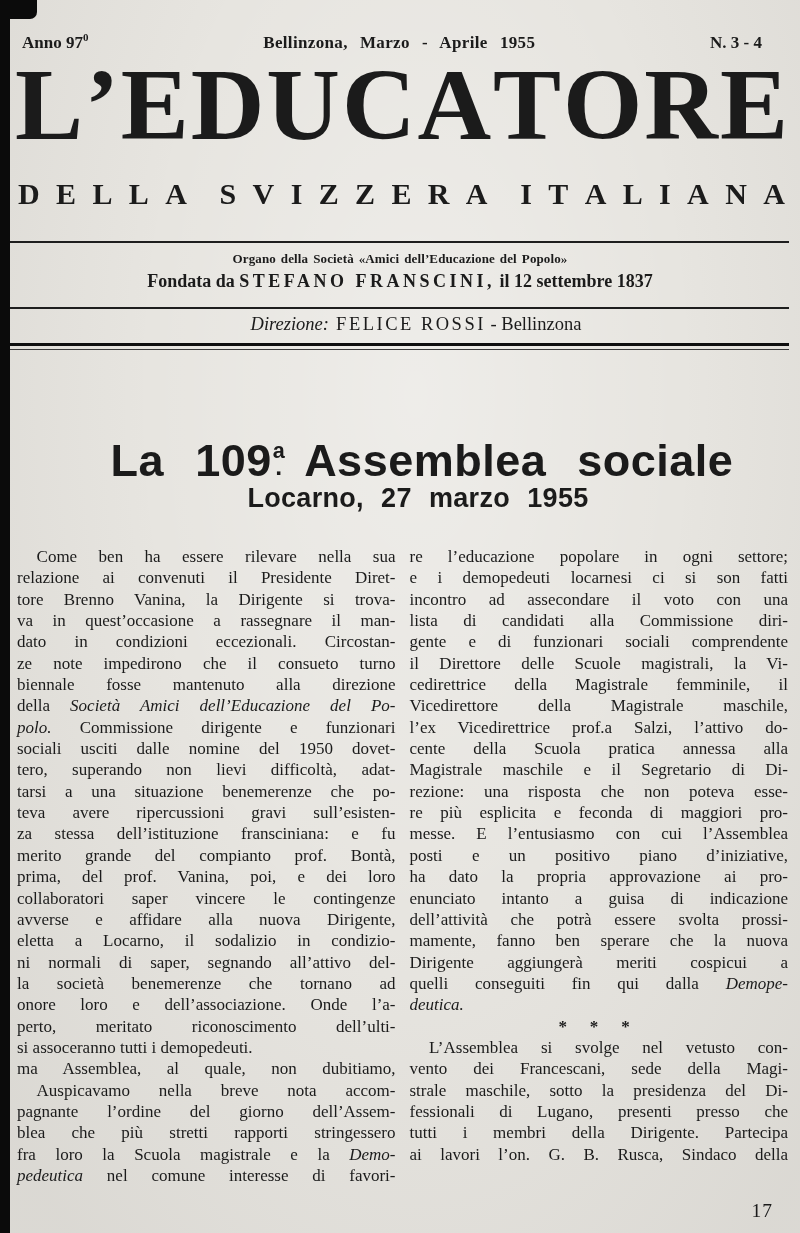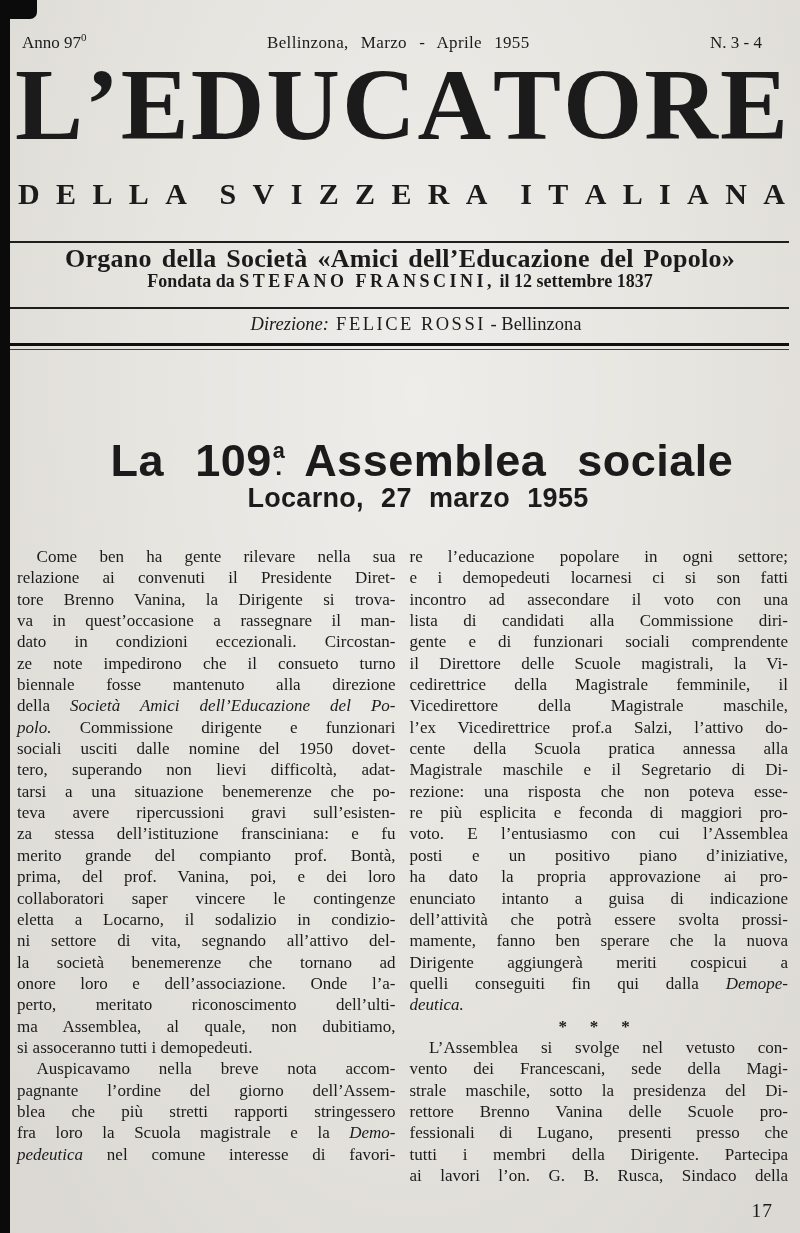--- a/index.html
+++ b/index.html
@@ -9,35 +9,35 @@
     font-family:"Liberation Serif",serif;color:#1b1b1b;
     -webkit-font-smoothing:antialiased;
   }
   .page::before{
     content:"";position:absolute;inset:0;pointer-events:none;
     background:radial-gradient(ellipse at 52% 32%, rgba(255,255,255,.30) 0%, rgba(255,255,255,0) 45%, rgba(60,55,45,.07) 92%);
   }
   .edge-strip{position:absolute;left:0;top:0;width:10px;height:1233px;background:#0b0b0b;}
   .corner-blob{position:absolute;left:0;top:0;width:37px;height:19px;background:#0b0b0b;border-bottom-right-radius:7px;}
 
-  .hdr{position:absolute;top:31px;left:22px;right:38px;display:flex;justify-content:space-between;align-items:baseline;font-size:17px;}
+  .hdr{position:absolute;top:31px;left:22px;right:38px;display:flex;justify-content:space-between;align-items:baseline;font-size:17px;font-weight:bold;}
   .hdr sup{font-size:11px;}
   .hdr-center{word-spacing:0.45em;letter-spacing:0.02em;}
 
   .spread{display:flex;justify-content:space-between;align-items:baseline;}
   .masthead{position:absolute;top:54px;left:15px;right:12px;font-size:102px;line-height:1;font-weight:bold;}
   .mast-sub{position:absolute;top:177px;left:18px;right:15px;font-size:30px;line-height:1.1;font-weight:bold;}
 
   .rule-a{position:absolute;top:241px;left:10px;right:11px;height:2px;background:#1e1e1e;}
   .rule-b{position:absolute;top:307px;left:10px;right:11px;height:2px;background:#1e1e1e;}
   .rule-c{position:absolute;top:343px;left:10px;right:11px;height:3px;background:#0f0f0f;}
   .rule-c2{position:absolute;top:349px;left:10px;right:11px;height:1px;background:#3a3a3a;}
 
   .organ{position:absolute;top:248px;left:0;right:0;text-align:center;font-weight:bold;}
-  .organ-l1{font-size:26px;line-height:22px;letter-spacing:0.01em;word-spacing:0.12em;}
+  .organ-l1{font-size:13px;line-height:22px;letter-spacing:0.01em;word-spacing:0.12em;}
   .organ-l2{font-size:18px;line-height:22px;}
   .sp-name{letter-spacing:3.5px;}
 
   .direzione{position:absolute;top:314px;left:0;right:0;text-align:center;font-size:18.5px;margin-left:32px;}
   .direzione .lbl{font-style:italic;}
   .direzione .nm{letter-spacing:2.5px;}
 
   .art-title{
     position:absolute;top:406px;left:0;right:0;text-align:center;
     font-family:"Liberation Sans",sans-serif;font-weight:bold;font-size:45px;line-height:1.1;
@@ -136,78 +136,78 @@
     <span>La 109</span><span class="ord">
         <span class="ord-a">a</span>
         <span class="ord-dot">.</span>
       </span><span class="title-rest">Assemblea sociale</span>
   </h1>
 
   <div class="art-sub">Locarno, 27 marzo 1955</div>
 
   <div class="cols">
     <div class="col">
-        <div class="ln ind"><span>Come ben ha gente rilevare nella sua</span></div>
+        <div class="ln ind"><span>Come ben ha essere rilevare nella sua</span></div>
         <div class="ln">relazione ai convenuti il Presidente Diret-</div>
         <div class="ln">tore Brenno Vanina, la Dirigente si trova-</div>
         <div class="ln">va in quest’occasione a rassegnare il man-</div>
         <div class="ln">dato in condizioni eccezionali. Circostan-</div>
         <div class="ln">ze note impedirono che il consueto turno</div>
         <div class="ln">biennale fosse mantenuto alla direzione</div>
         <div class="ln"><span>della </span><i>Società Amici dell’Educazione del Po-</i></div>
         <div class="ln"><i>polo.</i><span> Commissione dirigente e funzionari</span></div>
         <div class="ln">sociali usciti dalle nomine del 1950 dovet-</div>
         <div class="ln">tero, superando non lievi difficoltà, adat-</div>
         <div class="ln">tarsi a una situazione benemerenze che po-</div>
         <div class="ln">teva avere ripercussioni gravi sull’esisten-</div>
         <div class="ln">za stessa dell’istituzione fransciniana: e fu</div>
         <div class="ln">merito grande del compianto prof. Bontà,</div>
         <div class="ln">prima, del prof. Vanina, poi, e dei loro</div>
         <div class="ln">collaboratori saper vincere le contingenze</div>
+        <div class="ln">avverse e affidare alla nuova Dirigente,</div>
         <div class="ln">eletta a Locarno, il sodalizio in condizio-</div>
-        <div class="ln">ni settore di vita, segnando all’attivo del-</div>
+        <div class="ln">ni normali di saper, segnando all’attivo del-</div>
         <div class="ln">la società benemerenze che tornano ad</div>
         <div class="ln">onore loro e dell’associazione. Onde l’a-</div>
         <div class="ln">perto, meritato riconoscimento dell’ulti-</div>
+        <div class="ln last"><span>si assoceranno tutti i demopedeuti.</span></div>
         <div class="ln">ma Assemblea, al quale, non dubitiamo,</div>
-        <div class="ln last"><span>si assoceranno tutti i demopedeuti.</span></div>
         <div class="ln ind"><span>Auspicavamo nella breve nota accom-</span></div>
         <div class="ln">pagnante l’ordine del giorno dell’Assem-</div>
         <div class="ln">blea che più stretti rapporti stringessero</div>
         <div class="ln"><span>fra loro la Scuola magistrale e la </span><i>Demo-</i></div>
         <div class="ln"><i>pedeutica</i><span> nel comune interesse di favori-</span></div>
       </div>
     <div class="col">
         <div class="ln">re l’educazione popolare in ogni settore;</div>
         <div class="ln">e i demopedeuti locarnesi ci si son fatti</div>
         <div class="ln">incontro ad assecondare il voto con una</div>
         <div class="ln">lista di candidati alla Commissione diri-</div>
         <div class="ln">gente e di funzionari sociali comprendente</div>
         <div class="ln">il Direttore delle Scuole magistrali, la Vi-</div>
         <div class="ln">cedirettrice della Magistrale femminile, il</div>
         <div class="ln">Vicedirettore della Magistrale maschile,</div>
         <div class="ln">l’ex Vicedirettrice prof.a Salzi, l’attivo do-</div>
         <div class="ln">cente della Scuola pratica annessa alla</div>
         <div class="ln">Magistrale maschile e il Segretario di Di-</div>
         <div class="ln">rezione: una risposta che non poteva esse-</div>
         <div class="ln">re più esplicita e feconda di maggiori pro-</div>
-        <div class="ln">voto. E l’entusiasmo con cui l’Assemblea</div>
+        <div class="ln">messe. E l’entusiasmo con cui l’Assemblea</div>
         <div class="ln">posti e un positivo piano d’iniziative,</div>
         <div class="ln">ha dato la propria approvazione ai pro-</div>
         <div class="ln">enunciato intanto a guisa di indicazione</div>
         <div class="ln">dell’attività che potrà essere svolta prossi-</div>
         <div class="ln">mamente, fanno ben sperare che la nuova</div>
         <div class="ln">Dirigente aggiungerà meriti cospicui a</div>
         <div class="ln"><span>quelli conseguiti fin qui dalla </span><i>Demope-</i></div>
         <div class="ln last"><i>deutica.</i></div>
         <div class="ln ctr"><span>* * *</span></div>
         <div class="ln ind"><span>L’Assemblea si svolge nel vetusto con-</span></div>
         <div class="ln">vento dei Francescani, sede della Magi-</div>
         <div class="ln">strale maschile, sotto la presidenza del Di-</div>
-        <div class="ln">rettore Brenno Vanina delle Scuole pro-</div>
         <div class="ln">fessionali di Lugano, presenti presso che</div>
         <div class="ln">tutti i membri della Dirigente. Partecipa</div>
         <div class="ln">ai lavori l’on. G. B. Rusca, Sindaco della</div>
       </div>
   </div>
 
   <div class="pagenum">17</div>
 </div>
 
 </body></html>

